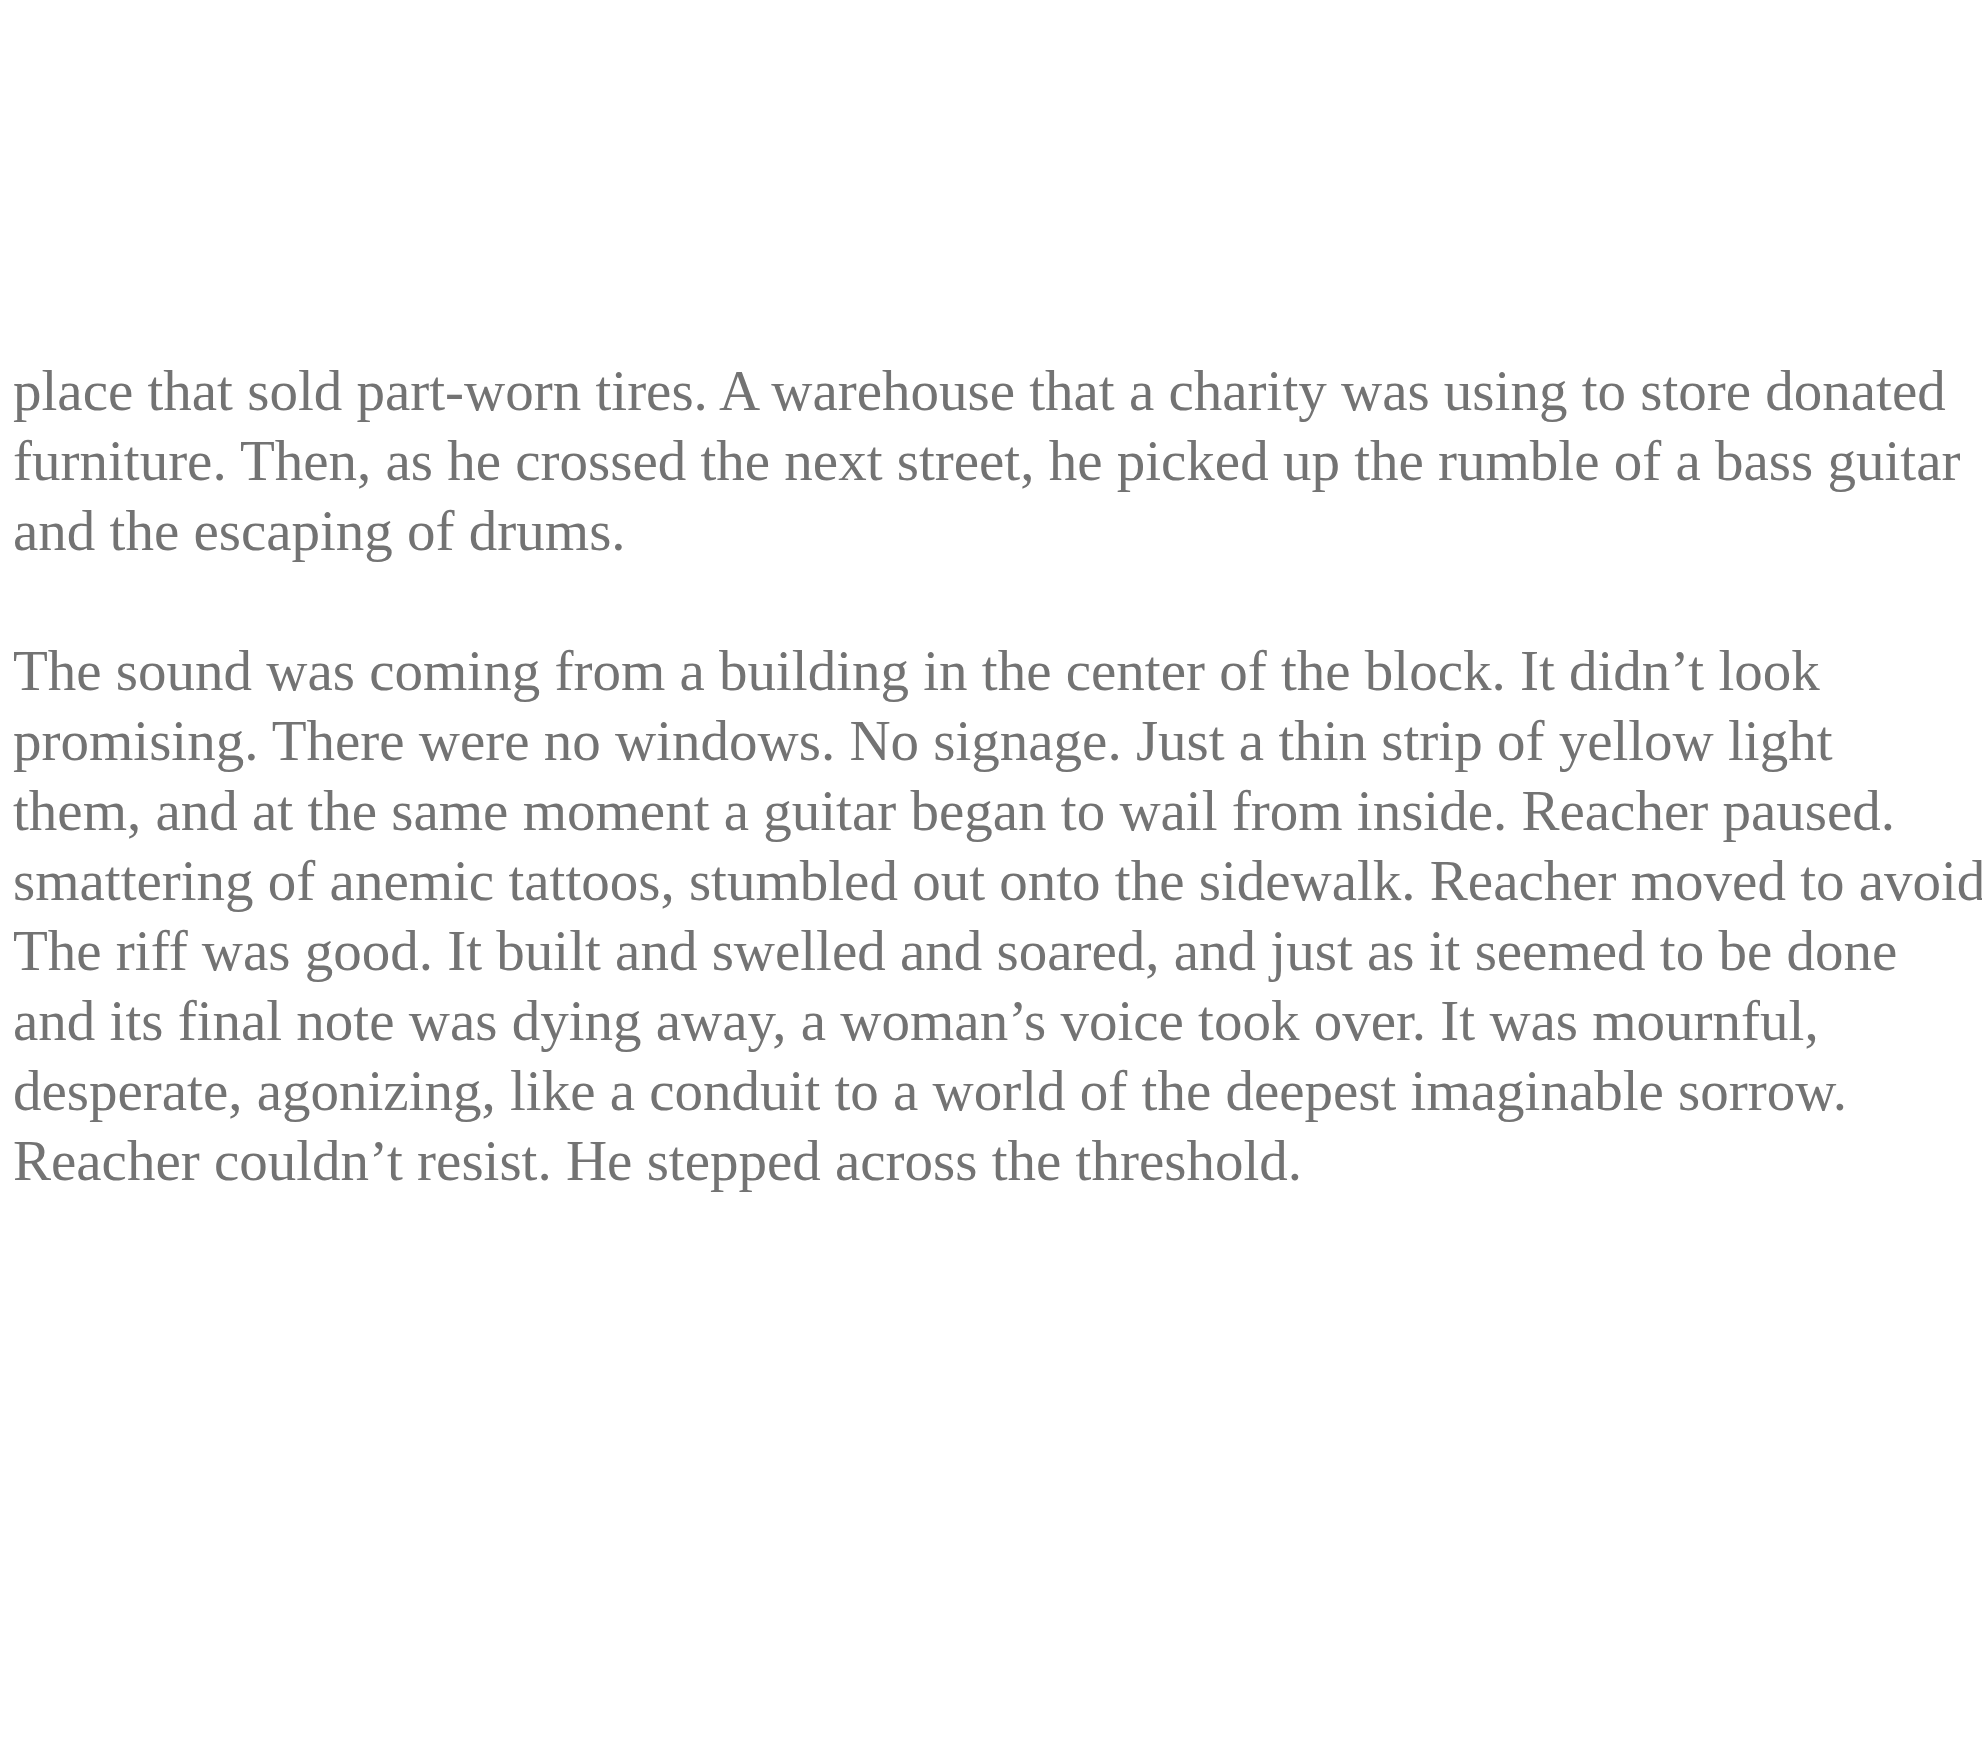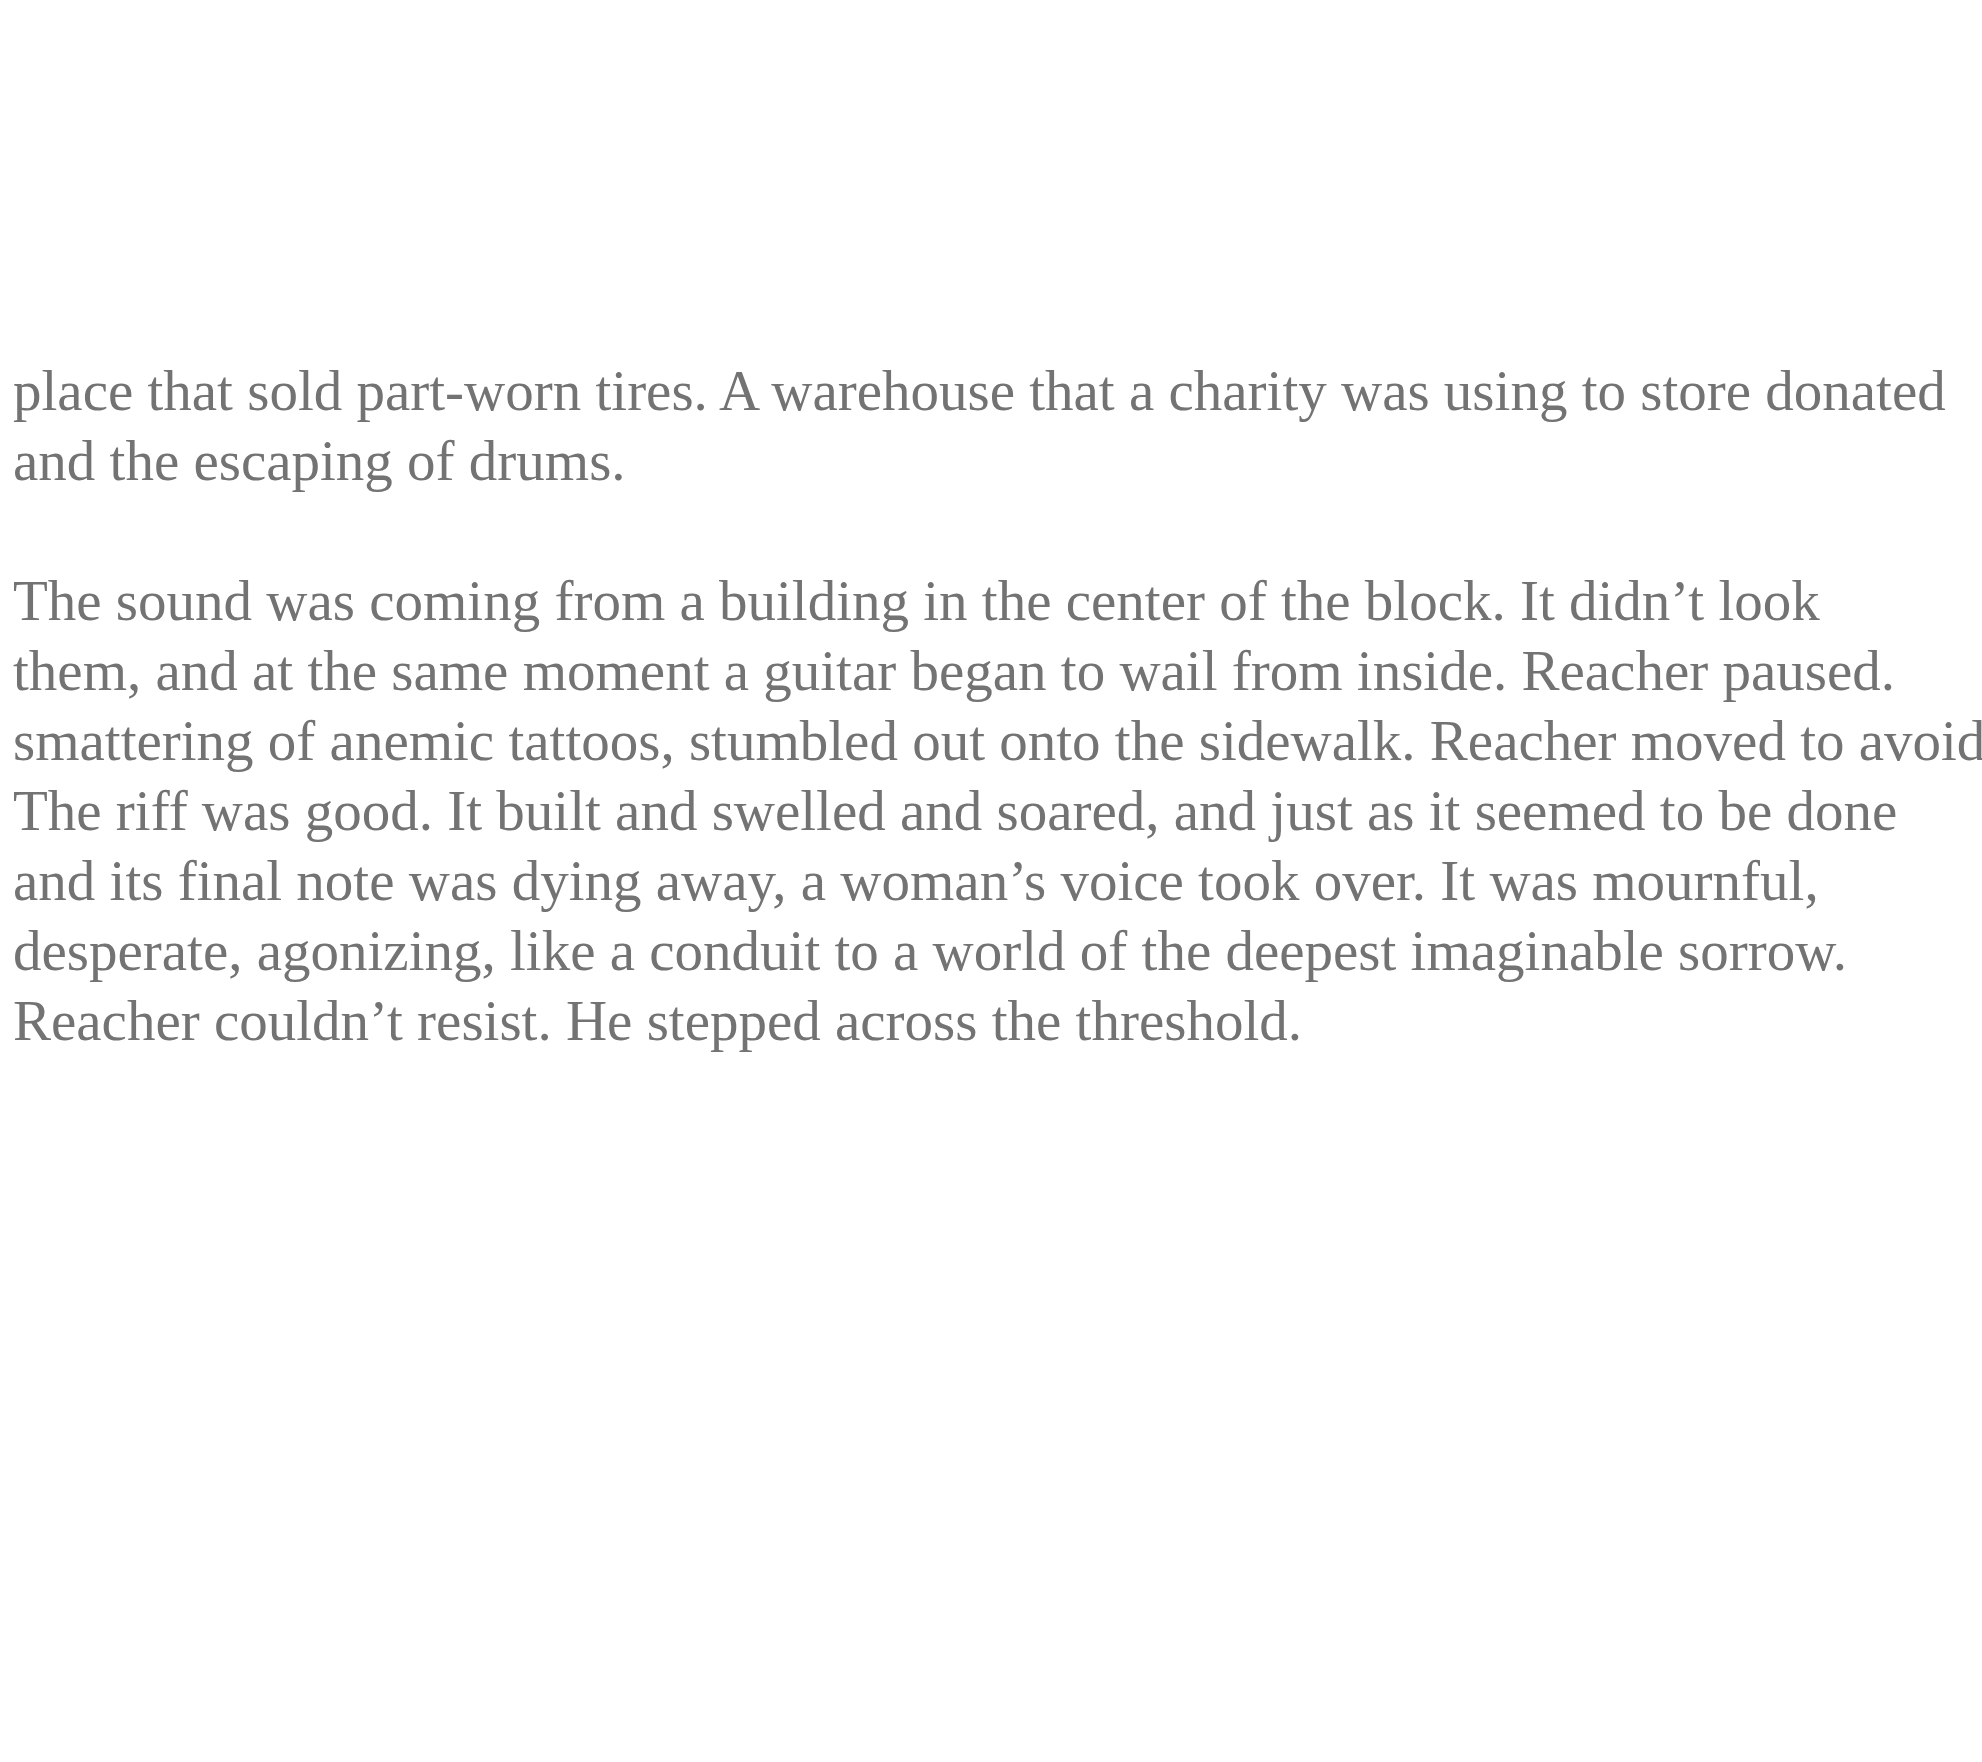--- a/index.html
+++ b/index.html
@@ -35,25 +35,27 @@
     white-space: pre;
   }
 </style>
 </head>
 <body>
 
 <main class="page-text">
 
   <div class="para">
     <div class="line">place that sold part-worn tires. A warehouse that a charity was using to store donated</div>
+    <div class="line">furniture. Then, as he crossed the next street, he picked up the rumble of a bass guitar</div>
     <div class="line">and the escaping of drums.</div>
   </div>
 
   <div class="para">
     <div class="line">The sound was coming from a building in the center of the block. It didn’t look</div>
+    <div class="line">promising. There were no windows. No signage. Just a thin strip of yellow light</div>
     <div class="line">them, and at the same moment a guitar began to wail from inside. Reacher paused.</div>
     <div class="line">smattering of anemic tattoos, stumbled out onto the sidewalk. Reacher moved to avoid</div>
     <div class="line">The riff was good. It built and swelled and soared, and just as it seemed to be done</div>
     <div class="line">and its final note was dying away, a woman’s voice took over. It was mournful,</div>
     <div class="line">desperate, agonizing, like a conduit to a world of the deepest imaginable sorrow.</div>
     <div class="line">Reacher couldn’t resist. He stepped across the threshold.</div>
   </div>
 
 </main>
 

